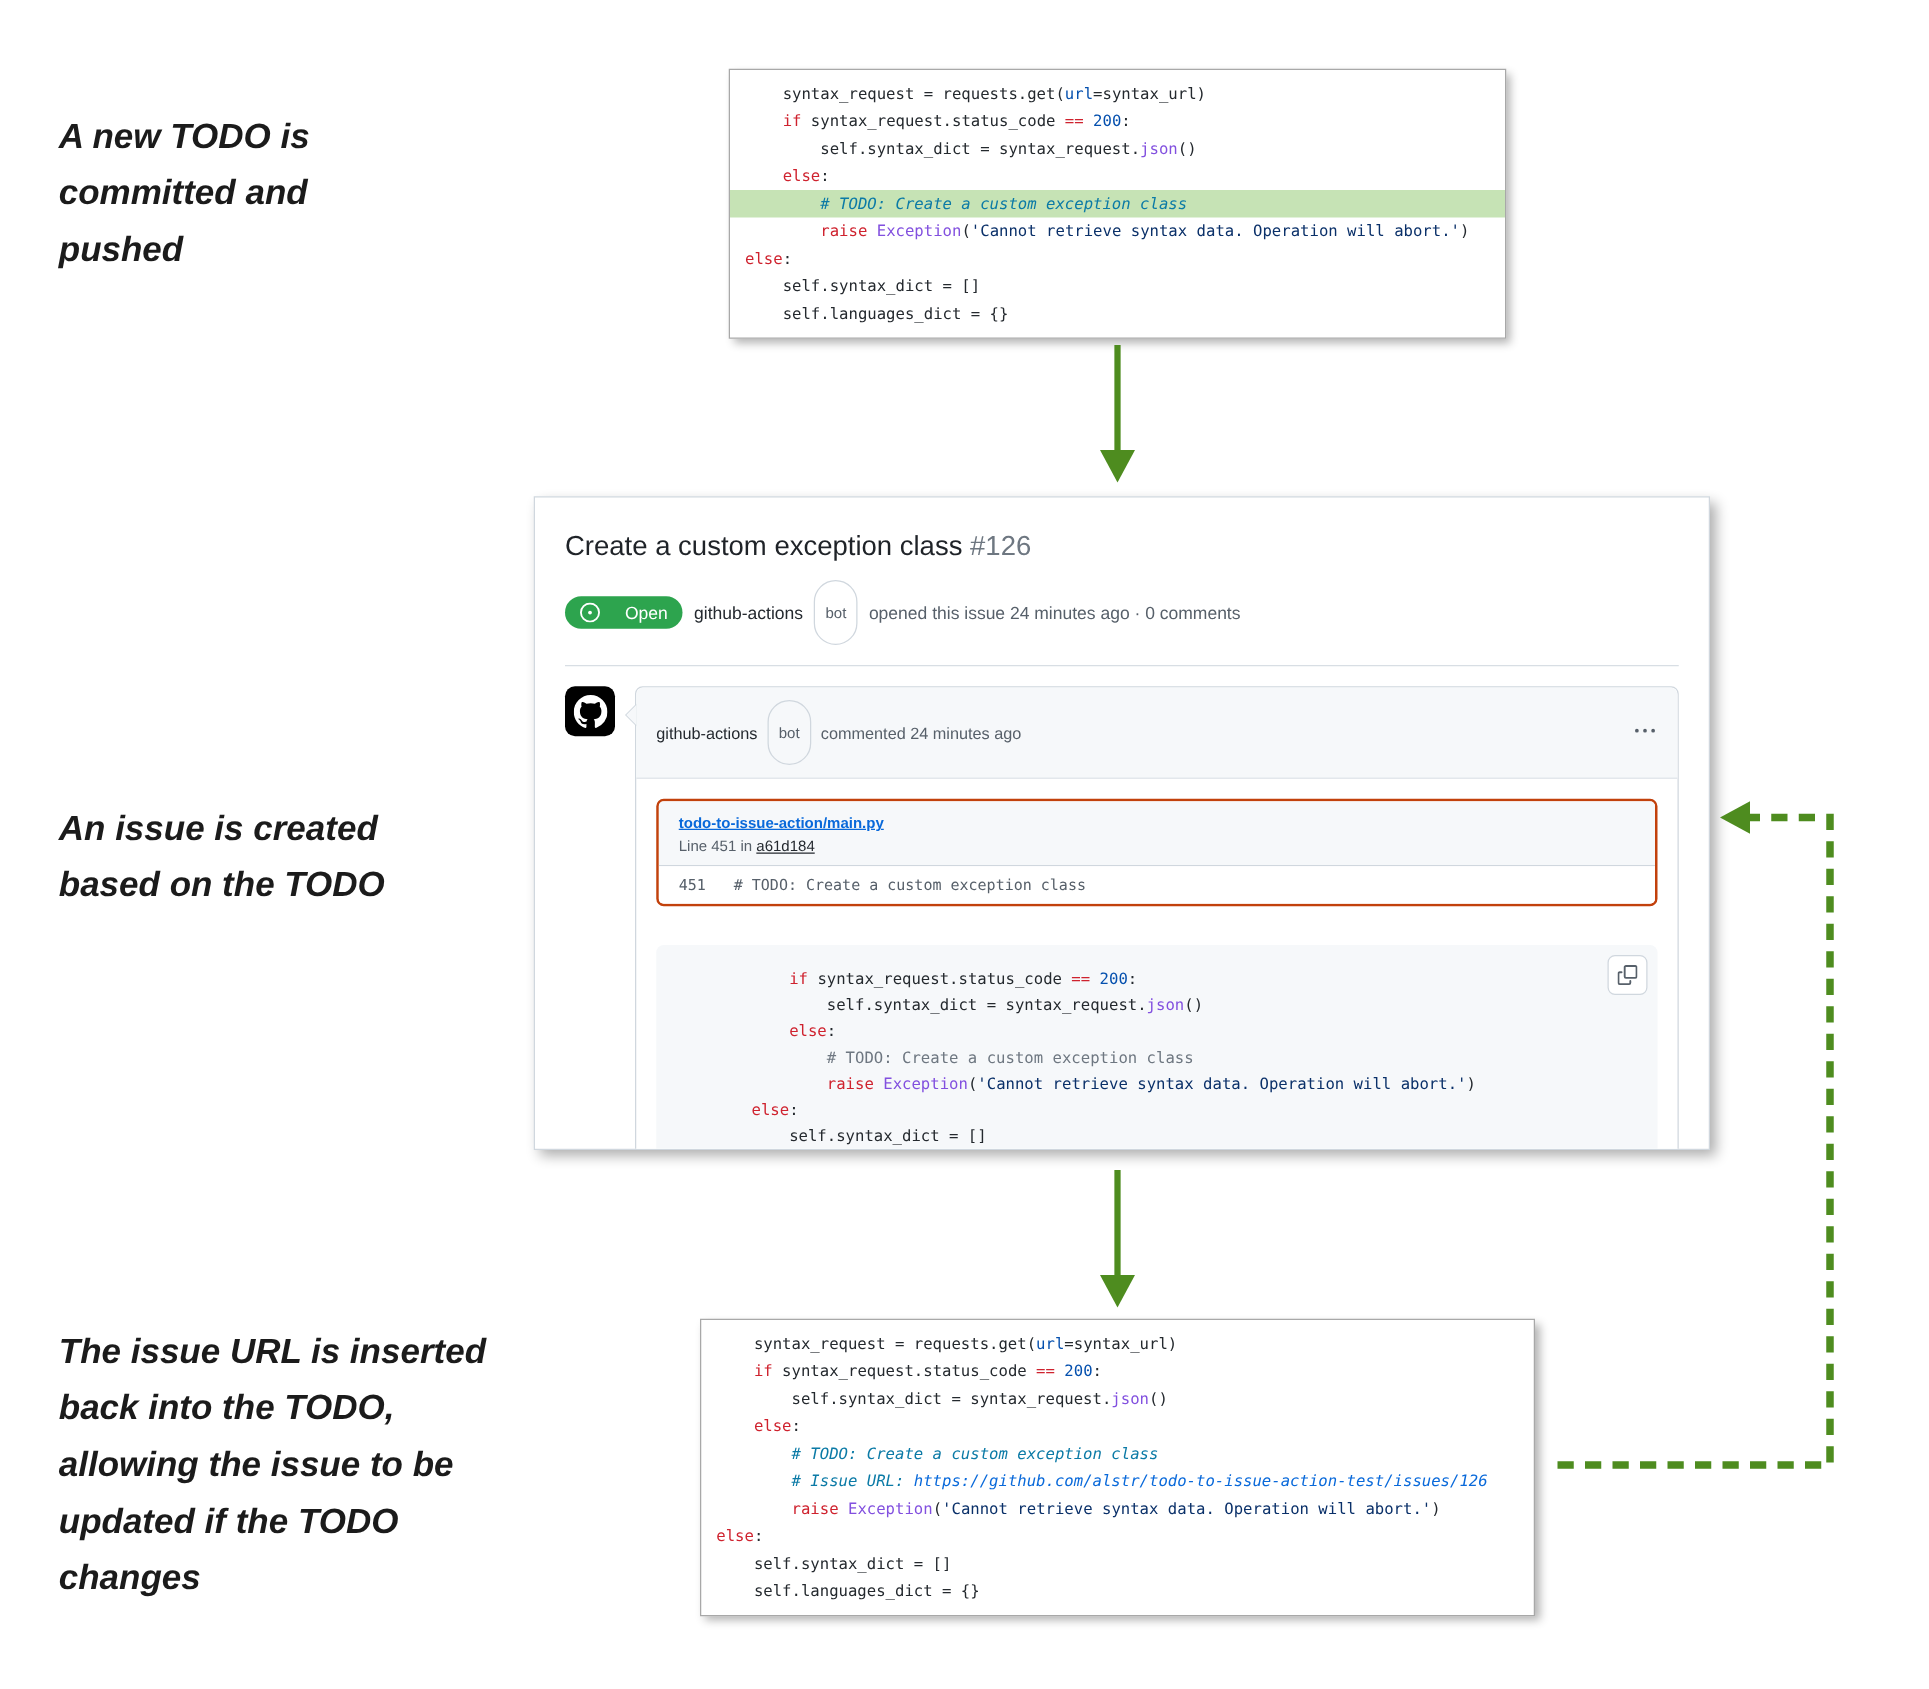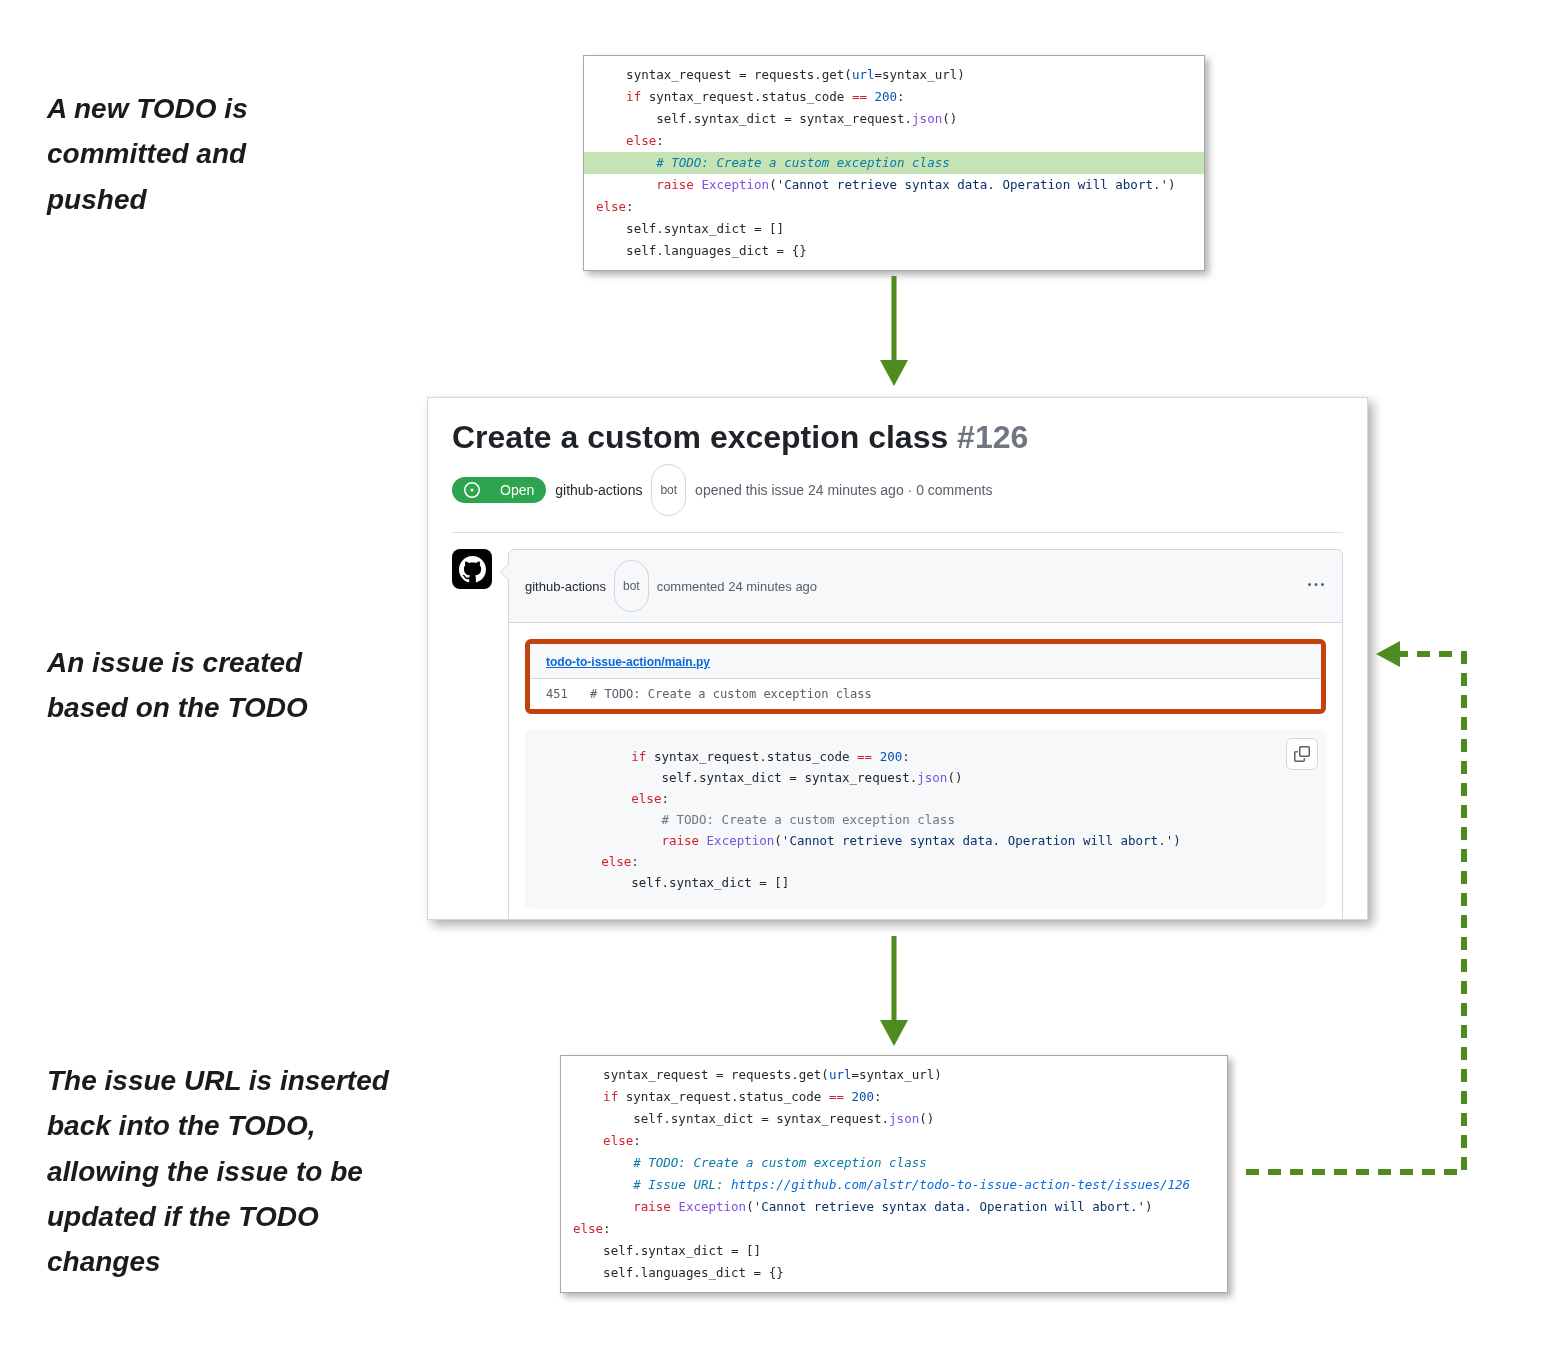--- a/index.html
+++ b/index.html
@@ -32,21 +32,21 @@
   .tok-n{color:#0550ae}
   .tok-s{color:#0a3069}
   .tok-f{color:#8250df}
   .tok-c{color:#6e7781}
   .tok-todo{color:#0b7aa6;font-style:italic}
   .tok-url{color:var(--link);font-style:italic;}
 
   
   .issue-card{position:absolute;left:427px;top:397px;width:941px;height:523px;background:#fff;
               border:1px solid #d0d7de;box-shadow:5px 5px 10px rgba(0,0,0,.32);padding:22px 24px;overflow:hidden}
-  .issue-title{font-size:32px;font-weight:700;color:#1f2328;line-height:34px}
+  .issue-title{font-size:22px;font-weight:400;color:#1f2328;line-height:34px}
   .issue-number{color:#6e7781}
   .issue-meta{margin-top:10px;display:flex;align-items:center;gap:9px;font-size:14px;color:#57606a}
   .open-pill{display:inline-flex;align-items:center;gap:20px;background:var(--open);color:#fff;border-radius:2em;
              padding:5px 12px;font-size:14px;font-weight:500}
   .open-pill svg{display:block}
   .author{font-weight:400;color:#24292f}
   .bot-badge{border:1px solid #d0d7de;border-radius:2em;padding:17px 8px;font-size:12px;color:#57606a;line-height:16px}
   .issue-divider{border-bottom:1px solid #d8dee4;margin-top:16px}
 
   .comment-row{display:flex;margin-top:16px}
@@ -56,21 +56,21 @@
   .comment-box::before{content:'';position:absolute;left:-9px;top:13px;border:9px solid transparent;
                        border-left:0;border-right:9px solid #d0d7de}
   .comment-box::after{content:'';position:absolute;left:-8px;top:14px;border:8px solid transparent;
                       border-left:0;border-right:8px solid #f6f8fa}
   .comment-header{display:flex;align-items:center;gap:8px;background:#f6f8fa;border-bottom:1px solid #d0d7de;
                   border-radius:6px 6px 0 0;padding:10px 16px;font-size:13px;color:#57606a}
   .comment-header .author{font-size:13px}
   .kebab-btn{margin-left:auto;border:none;background:none;color:#57606a;cursor:pointer;padding:2px}
   .comment-body{padding:16px}
 
-  .ref-box{border:5px solid #c2410c;border-radius:6px;overflow:hidden;margin-bottom:16px}
+  .ref-box{border:2px solid #c2410c;border-radius:6px;overflow:hidden;margin-bottom:31px}
   .ref-header{background:#f6f8fa;border-bottom:1px solid #d0d7de;padding:8px 16px}
   .file-link{color:var(--link);font-weight:700;font-size:12px;text-decoration:underline;cursor:pointer}
   .line-ref{font-size:12px;color:#57606a;margin-top:3px}
   .commit-link{color:#24292f;text-decoration:underline;cursor:pointer}
   .ref-code{display:flex;background:#fff;padding:8px 16px;font-family:"DejaVu Sans Mono","Liberation Mono",monospace;
             font-size:12px;color:#57606a}
   .ref-code .ln{width:44px;flex:none}
 
   .code-block{background:#f6f8fa;border-radius:6px;padding:16px;position:relative;
               font-family:"DejaVu Sans Mono","Liberation Mono",monospace}
@@ -138,20 +138,23 @@
           <button class="kebab-btn">
             <svg viewBox="0 0 16 16" width="16" height="16" fill="currentColor">
                 <path d="M8 9a1.5 1.5 0 1 0 0-3 1.5 1.5 0 0 0 0 3ZM1.5 9a1.5 1.5 0 1 0 0-3 1.5 1.5 0 0 0 0 3Zm13 0a1.5 1.5 0 1 0 0-3 1.5 1.5 0 0 0 0 3Z"></path>
               </svg>
           </button>
         </div>
         <div class="comment-body">
           <div class="ref-box">
             <div class="ref-header">
               <span class="file-link">todo-to-issue-action/main.py</span>
+              <div class="line-ref">
+                <span>Line 451 in </span><span class="commit-link">a61d184</span>
+              </div>
             </div>
             <div class="ref-code">
               <span class="ln">451</span>
               <span># TODO: Create a custom exception class</span>
             </div>
           </div>
           <div class="code-block">
             <button class="copy-btn">
               <svg viewBox="0 0 16 16" width="16" height="16" fill="currentColor">
                   <path d="M0 6.75C0 5.784.784 5 1.75 5h1.5a.75.75 0 0 1 0 1.5h-1.5a.25.25 0 0 0-.25.25v7.5c0 .138.112.25.25.25h7.5a.25.25 0 0 0 .25-.25v-1.5a.75.75 0 0 1 1.5 0v1.5A1.75 1.75 0 0 1 9.25 16h-7.5A1.75 1.75 0 0 1 0 14.25Z"></path>

